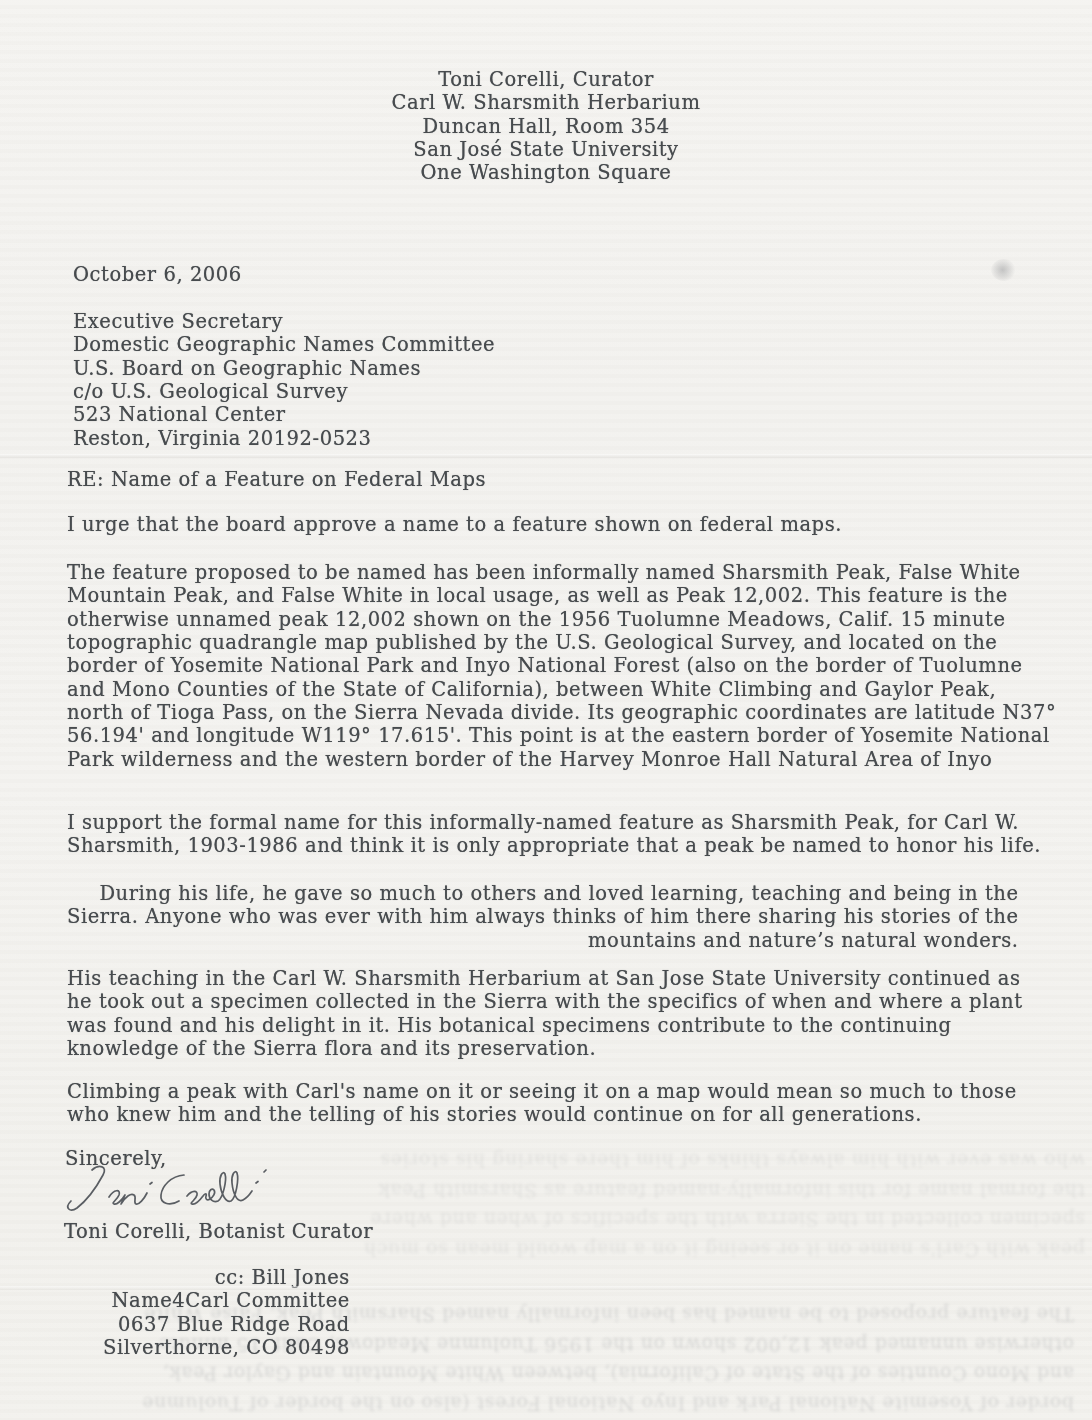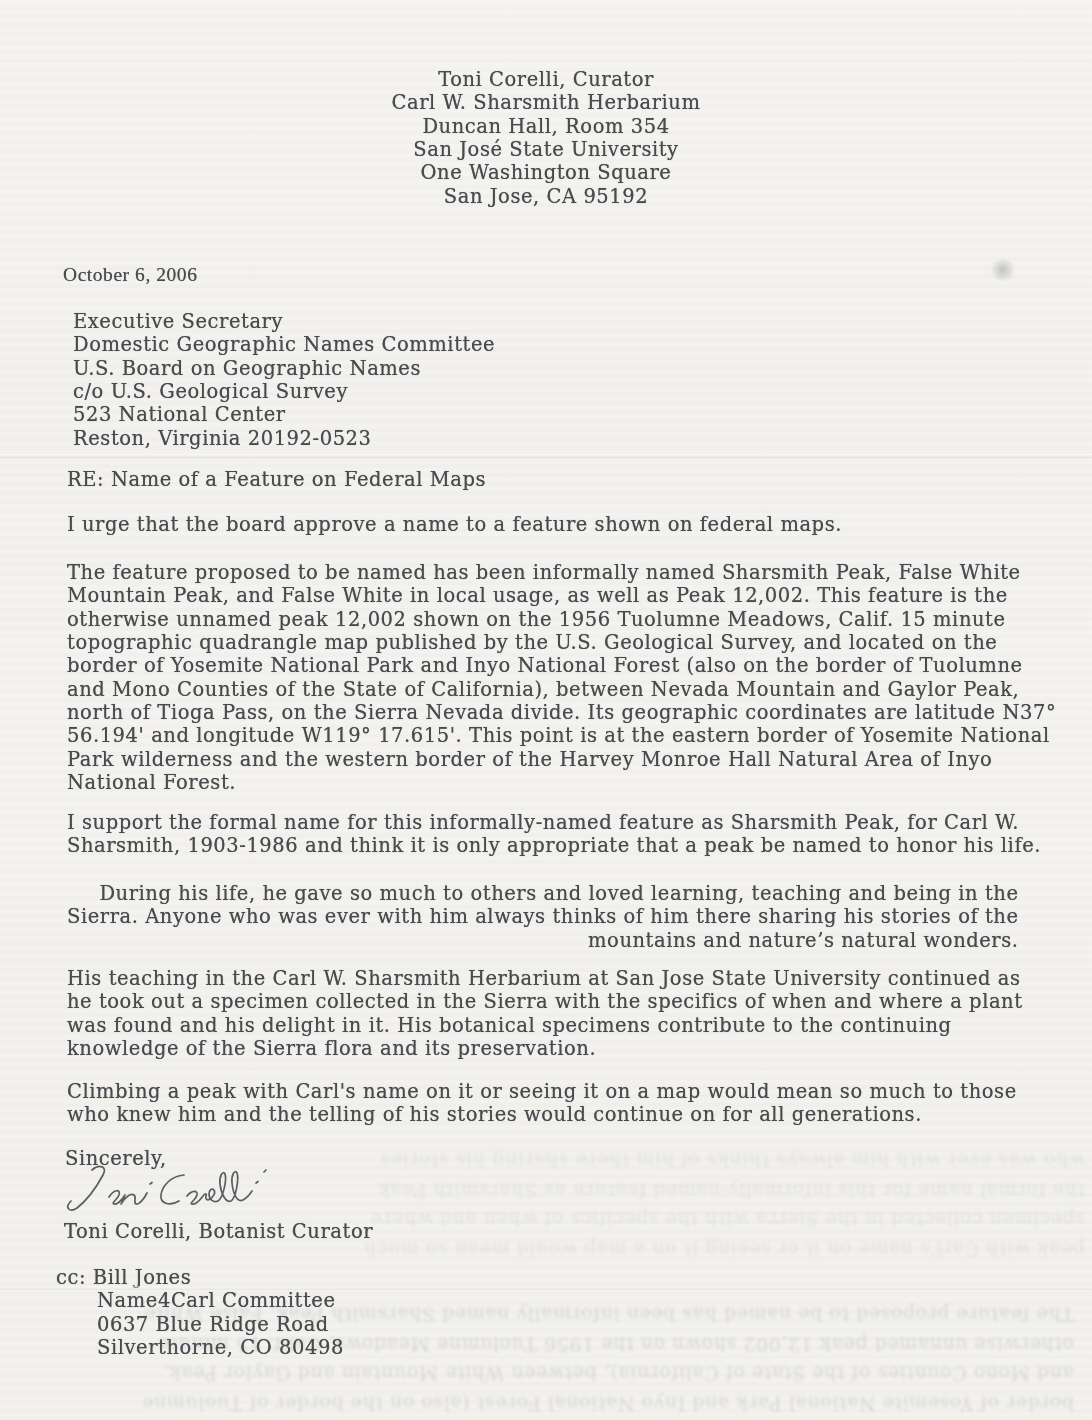--- a/index.html
+++ b/index.html
@@ -15,33 +15,33 @@
       linear-gradient(180deg,#f4f3f0 0%,#f2f1ee 28%,#f3f2ef 55%,#f1f0ec 85%,#f2f1ed 100%);
     font-family:"DejaVu Serif","Liberation Serif",serif;
     color:#474b4e;
     font-size:19.5px;
     letter-spacing:0.55px;
   }
   .blk{position:absolute;}
   .ln{white-space:nowrap;line-height:23.35px;height:23.35px;
       text-shadow:0 0 0.7px rgba(72,76,80,0.75);}
   .letterhead{top:68px;left:0;width:100%;text-align:center;}
-  .date{top:263px;left:63px;font-family:Liberation Serif, serif;}
+  .date{top:263px;left:73px;}
   .recipient{top:310px;left:73px;}
   .subject{top:468px;left:67px;}
   .p-urge{top:513px;left:67px;}
   .p-feature{top:561px;left:67px;}
   .p-support{top:811px;left:67px;}
   .p-during{top:882px;left:67px;text-align:right;}
   .p-teaching{top:967px;left:67px;}
   .p-climbing{top:1080px;left:67px;}
   .closing{top:1147px;left:65px;}
   .signature{top:1162px;left:58px;width:220px;height:58px;}
   .typed-name{top:1220px;left:64px;}
-  .cc{top:1266px;left:56px;}
+  .cc{top:1266px;left:62px;text-align:right;}
   .cc .ln + .ln{margin-left:41px;}
 
   
   .crease{position:absolute;left:0;width:100%;height:4px;
     background:linear-gradient(180deg,rgba(255,255,255,0.55),rgba(150,146,138,0.12));}
   .crease-top{top:454px;}
   .crease-bottom{top:1286px;}
   .smudge{position:absolute;top:259px;left:991px;width:26px;height:22px;border-radius:50%;
     background:radial-gradient(circle at 45% 50%, rgba(118,120,124,0.38) 0%, rgba(118,120,124,0.14) 45%, transparent 70%);}
   .bleed{position:absolute;transform:rotate(180deg);color:#70747a;
@@ -56,21 +56,20 @@
 <body>
 
 <div class="page">
 
   <div class="blk letterhead">
     <div class="ln">Toni Corelli, Curator</div>
     <div class="ln">Carl W. Sharsmith Herbarium</div>
     <div class="ln">Duncan Hall, Room 354</div>
     <div class="ln">San José State University</div>
     <div class="ln">One Washington Square</div>
-    <div class="ln">San Jose, CA 95192</div>
   </div>
 
   <div class="blk date ln">October 6, 2006</div>
 
   <div class="blk recipient">
     <div class="ln">Executive Secretary</div>
     <div class="ln">Domestic Geographic Names Committee</div>
     <div class="ln">U.S. Board on Geographic Names</div>
     <div class="ln">c/o U.S. Geological Survey</div>
     <div class="ln">523 National Center</div>
@@ -80,25 +79,24 @@
   <div class="blk subject ln">RE: Name of a Feature on Federal Maps</div>
 
   <div class="blk p-urge ln">I urge that the board approve a name to a feature shown on federal maps.</div>
 
   <div class="blk p-feature">
     <div class="ln">The feature proposed to be named has been informally named Sharsmith Peak, False White</div>
     <div class="ln">Mountain Peak, and False White in local usage, as well as Peak 12,002. This feature is the</div>
     <div class="ln">otherwise unnamed peak 12,002 shown on the 1956 Tuolumne Meadows, Calif. 15 minute</div>
     <div class="ln">topographic quadrangle map published by the U.S. Geological Survey, and located on the</div>
     <div class="ln">border of Yosemite National Park and Inyo National Forest (also on the border of Tuolumne</div>
-    <div class="ln">and Mono Counties of the State of California), between Nevada Mountain and Gaylor Peak,</div>
+    <div class="ln">and Mono Counties of the State of California), between White Climbing and Gaylor Peak,</div>
     <div class="ln">north of Tioga Pass, on the Sierra Nevada divide. Its geographic coordinates are latitude N37°</div>
     <div class="ln">56.194' and longitude W119° 17.615'. This point is at the eastern border of Yosemite National</div>
     <div class="ln">Park wilderness and the western border of the Harvey Monroe Hall Natural Area of Inyo</div>
-    <div class="ln">National Forest.</div>
   </div>
 
   <div class="blk p-support">
     <div class="ln">I support the formal name for this informally-named feature as Sharsmith Peak, for Carl W.</div>
     <div class="ln">Sharsmith, 1903-1986 and think it is only appropriate that a peak be named to honor his life.</div>
   </div>
 
   <div class="blk p-during">
     <div class="ln">During his life, he gave so much to others and loved learning, teaching and being in the</div>
     <div class="ln">Sierra. Anyone who was ever with him always thinks of him there sharing his stories of the</div>

